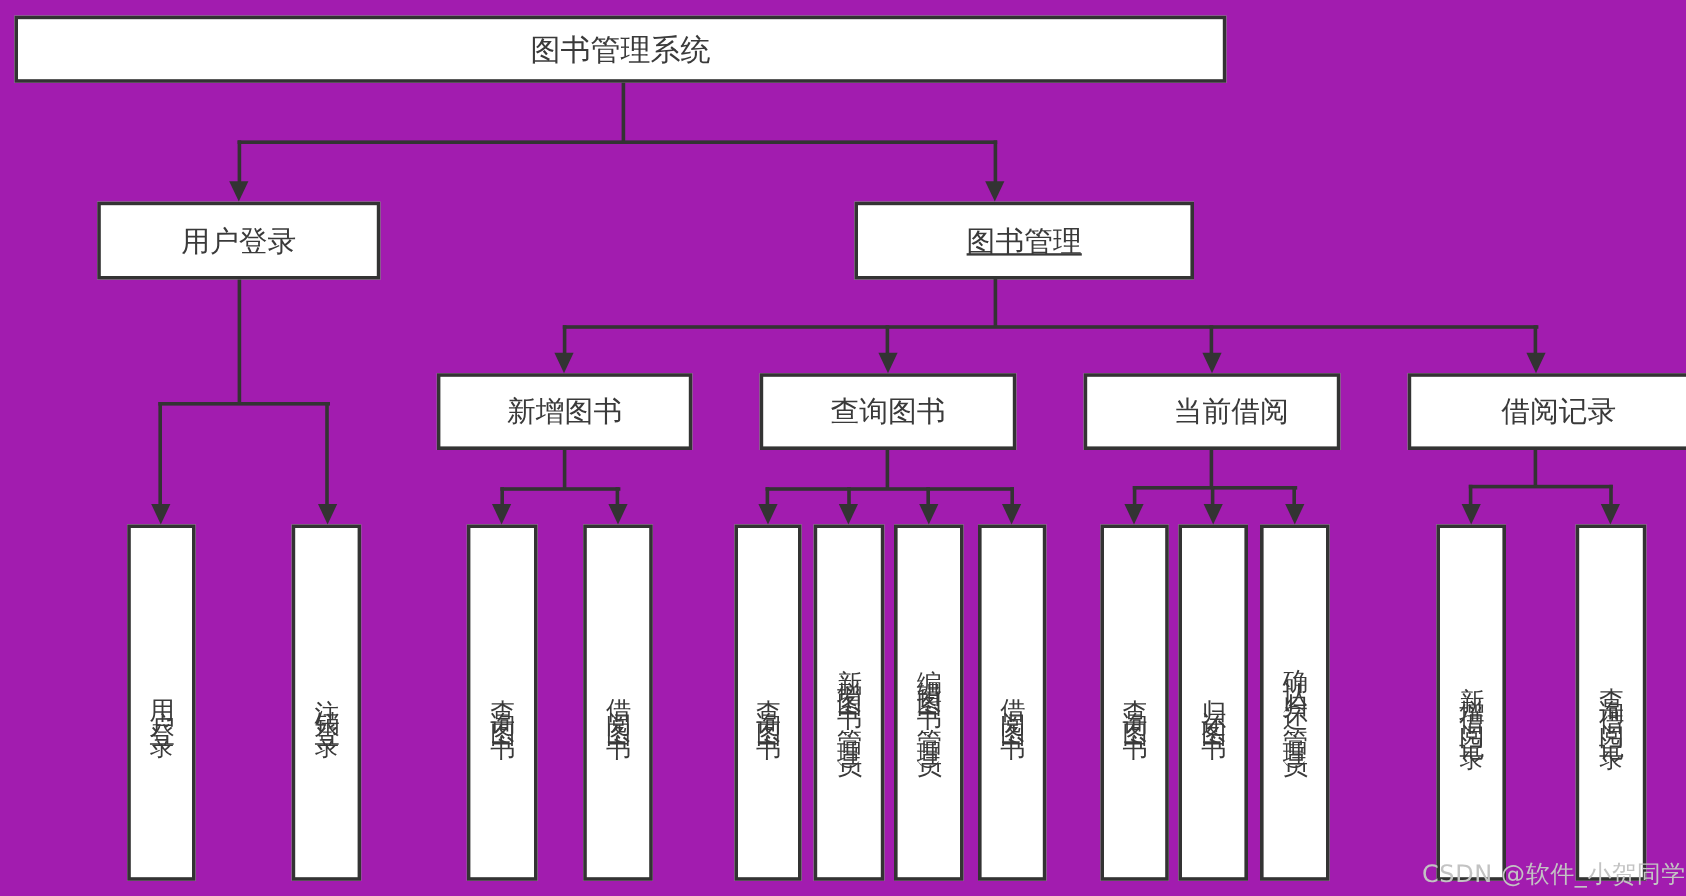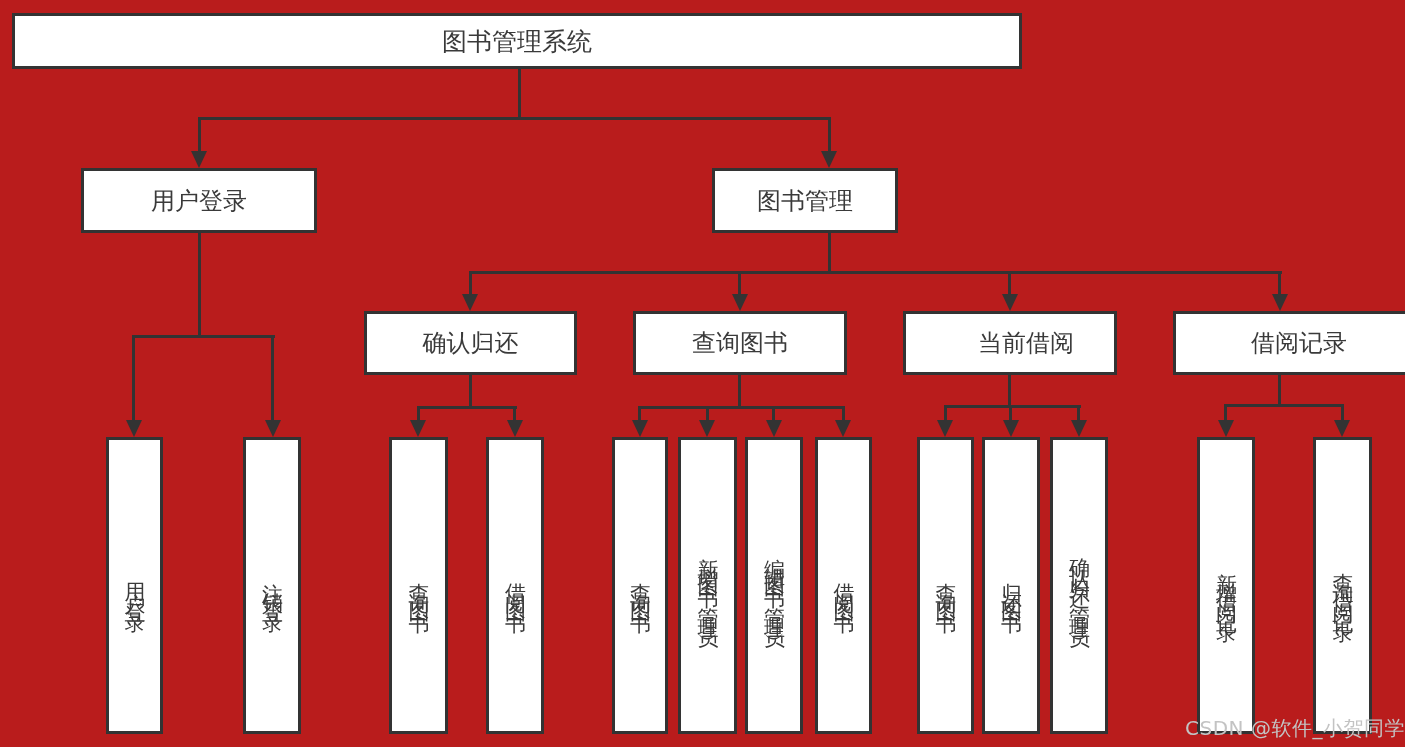--- a/index.html
+++ b/index.html
@@ -1,17 +1,17 @@
 <!DOCTYPE html>
 <html><head>
 <meta charset="utf-8">
 <style>
   html,body{margin:0;padding:0;background:#ffffff;}
   .canvas{
-    position:relative;width:1405px;height:747px;background:#b91c1c;overflow:hidden;
+    position:relative;width:1405px;height:747px;background:#a21caf;overflow:hidden;
     font-family:"DejaVu Sans","Liberation Sans",sans-serif;color:#3a3a3a;
   }
   .box{
     position:absolute;background:#ffffff;border:3px solid #333333;box-sizing:border-box;
     display:flex;align-items:center;justify-content:center;
   }
   .box.h span{font-size:24px;color:#3a3a3a;white-space:nowrap;}
   .box.h.title span{font-size:25px;}
   .box.v span{
     writing-mode:vertical-rl;text-orientation:mixed;
@@ -34,26 +34,26 @@
 
 <div class="canvas">
 
   <div class="box h title" style="left:12px;top:13px;width:1010px;height:56px;">
     <span>图书管理系统</span>
   </div>
 
   <div class="box h" style="left:81px;top:168px;width:236px;height:65px;">
     <span>用户登录</span>
   </div>
-  <div class="box h" style="left:712px;top:168px;width:186px;height:65px;">
+  <div class="box h" style="left:712px;top:168px;width:283px;height:65px;text-decoration:underline;">
     <span>图书管理</span>
   </div>
 
   <div class="box h" style="left:364px;top:311px;width:213px;height:64px;">
-    <span>确认归还</span>
+    <span>新增图书</span>
   </div>
   <div class="box h" style="left:633px;top:311px;width:214px;height:64px;">
     <span>查询图书</span>
   </div>
   <div class="box h" style="left:903px;top:311px;width:214px;height:64px;padding-left:32px;">
     <span>当前借阅</span>
   </div>
   <div class="box h" style="left:1173px;top:311px;width:252px;height:64px;">
     <span>借阅记录</span>
   </div>

